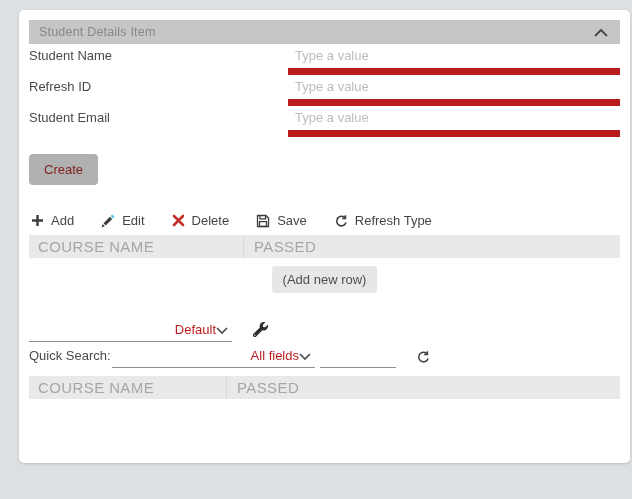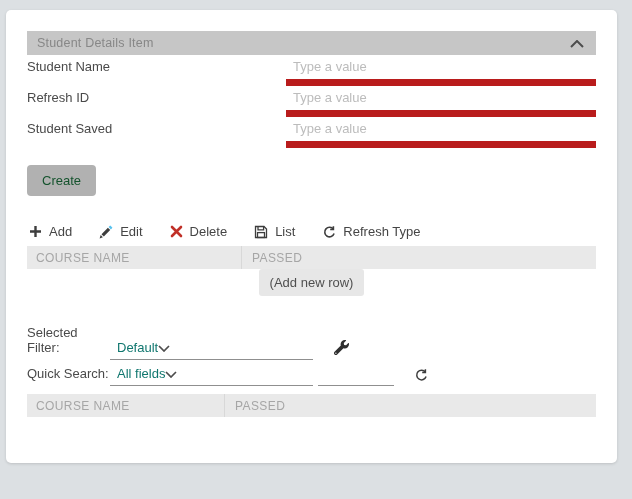--- a/index.html
+++ b/index.html
@@ -3,75 +3,75 @@
 <meta charset="utf-8">
 <style>
   html,body{margin:0;padding:0;}
   body{
     width:632px;height:499px;position:relative;overflow:hidden;
     background:#dce0e3;
     font-family:"Liberation Sans", sans-serif;
     -webkit-font-smoothing:antialiased;
   }
   .card{
-    position:absolute;left:6px;top:10px;width:611px;height:453px;
+    position:absolute;left:19px;top:10px;width:611px;height:453px;
     background:#ffffff;border-radius:5px;
     box-shadow:0 1px 3px rgba(0,0,0,.14);
-    padding:21px;box-sizing:border-box;overflow:hidden;
+    padding:10px;box-sizing:border-box;overflow:hidden;
   }
   .panel-header{
     height:24px;background:#c6c6c6;
     display:flex;align-items:center;justify-content:space-between;
     padding:0 10px;box-sizing:border-box;
     font-size:12.5px;color:#878787;letter-spacing:.2px;
   }
   .chev-btn{background:none;border:none;padding:2px 2px;cursor:pointer;display:flex;align-items:center;}
   
   .form-row{display:flex;align-items:flex-start;margin-top:4px;}
   .form-label{width:259px;font-size:13px;color:#4a4a4a;padding-bottom:4px;}
   .line-input{
     flex:1;border:none;outline:none;border-bottom:7px solid #b91c1c;
     font-size:13px;color:#555;padding:0 0 5px 7px;background:transparent;
   }
   .line-input::placeholder{color:#bcbcbc;}
   .create-btn{
     margin-top:17px;background:#b1b1b1;border:none;border-radius:4px;
-    padding:8px 15px;font-size:13px;color:#14532d;cursor:pointer;
+    padding:8px 15px;font-size:13px;color:#7f1d1d;cursor:pointer;
     font-family:"Liberation Sans", sans-serif;
   }
   
   .gap20{height:20px;}
   .gap18{height:17px;}
   
   .toolbar{display:flex;align-items:flex-start;padding:8px 0 7px 2px;}
   .tool-item{display:flex;align-items:center;margin-right:27px;cursor:pointer;}
   .tool-item .ticon{display:flex;align-items:center;margin-right:7px;}
   .tool-item .tlabel{font-size:13px;color:#454545;}
   
   .grid-header{
     height:23px;background:#e9e9e9;display:flex;align-items:stretch;
-    font-size:12px;color:#a6a6a6;letter-spacing:.4px;
+    font-size:15px;color:#a6a6a6;letter-spacing:.4px;
   }
   .gh-cell{display:flex;align-items:center;}
   .gh-c1a{width:205px;padding-left:9px;border-right:1px solid #d8d8d8;}
   .gh-c1b{width:188px;padding-left:9px;border-right:1px solid #d8d8d8;}
   .gh-c2{flex:1;padding-left:10px;}
-  .addrow-wrap{text-align:center;margin:0 0 6px 0;}
+  .addrow-wrap{text-align:center;margin:8px 0 6px 0;}
   .addrow-btn{
     background:#e7e7e7;border:none;border-radius:3px;padding:6px 11px;
     font-size:13px;color:#4f4f4f;cursor:pointer;
     font-family:"Liberation Sans", sans-serif;
   }
   
   .filter-row{display:flex;align-items:flex-end;margin-top:6px;}
   .filter-label{width:83px;font-size:13px;color:#4a4a4a;padding-bottom:5px;}
   .dropdown{
     width:203px;border-bottom:1px solid #8f8f8f;cursor:pointer;
-    display:flex;align-items:center;justify-content:flex-start;
-    padding:0 4px 4px 7px;box-sizing:border-box;font-size:13px;color:#0f766e;
+    display:flex;align-items:center;justify-content:flex-end;
+    padding:0 4px 4px 7px;box-sizing:border-box;font-size:13px;color:#b91c1c;
   }
   .wrench-btn{background:none;border:none;margin-left:21px;padding:0 0 2px 0;cursor:pointer;display:flex;}
   .qs-input{
     width:72px;border:none;outline:none;border-bottom:1px solid #8f8f8f;
     margin-left:5px;padding:0 0 4px 4px;font-size:13px;color:#555;background:transparent;
   }
   .refresh-btn{background:none;border:none;margin-left:20px;padding:0 0 1px 0;cursor:pointer;display:flex;}
   .grid2{margin-top:8px;}
 </style>
 </head>
@@ -95,21 +95,21 @@
     <div class="form-label">Student Name</div>
     <input class="line-input" type="text" placeholder="Type a value" style="">
   </div>
 
   <div class="form-row">
     <div class="form-label">Refresh ID</div>
     <input class="line-input" type="text" placeholder="Type a value" style="">
   </div>
 
   <div class="form-row">
-    <div class="form-label">Student Saved</div>
+    <div class="form-label">Student Email</div>
     <input class="line-input" type="text" placeholder="Type a value" style="">
   </div>
 
   <button class="create-btn">Create</button>
 
   <div class="gap20"></div>
 
   
 
   <div class="toolbar">
@@ -140,21 +140,21 @@
       <span class="tlabel">Delete</span>
     </div>
     <div class="tool-item">
       <span class="ticon">
         <svg width="14" height="14" viewBox="0 0 14 14" fill="none" stroke="#3d3d3d" stroke-width="1.3">
           <path d="M1.5 1.5 H10 L12.5 4 V12.5 H1.5 Z"></path>
           <path d="M4 1.5 V4.8 H9.6 V1.5"></path>
           <rect x="3.5" y="7.6" width="7" height="4.9"></rect>
         </svg>
       </span>
-      <span class="tlabel">List</span>
+      <span class="tlabel">Save</span>
     </div>
     <div class="tool-item">
       <span class="ticon">
         <svg width="14" height="14" viewBox="0 0 14 14" fill="none" stroke="#3d3d3d" stroke-width="1.6">
           <path d="M11.4 4.2 A4.8 4.8 0 1 0 12.1 8.6"></path>
           <path d="M11.4 1.3 L11.4 4.5 L8.2 4.5"></path>
         </svg>
       </span>
       <span class="tlabel">Refresh Type</span>
     </div>
@@ -167,21 +167,20 @@
 
   <div class="addrow-wrap">
     <button class="addrow-btn">(Add new row)</button>
   </div>
 
   <div class="gap18"></div>
 
   
 
   <div class="filter-row">
-    <div class="filter-label">Selected Filter:</div>
     <div class="dropdown">
       <span>Default</span>
       <span>
         <svg width="12" height="7" viewBox="0 0 12 7">
             <polyline points="1,1 6,6 11,1" fill="none" stroke="#4d4d4d" stroke-width="1.7"></polyline>
           </svg>
       </span>
     </div>
     <button class="wrench-btn">
       <span>

